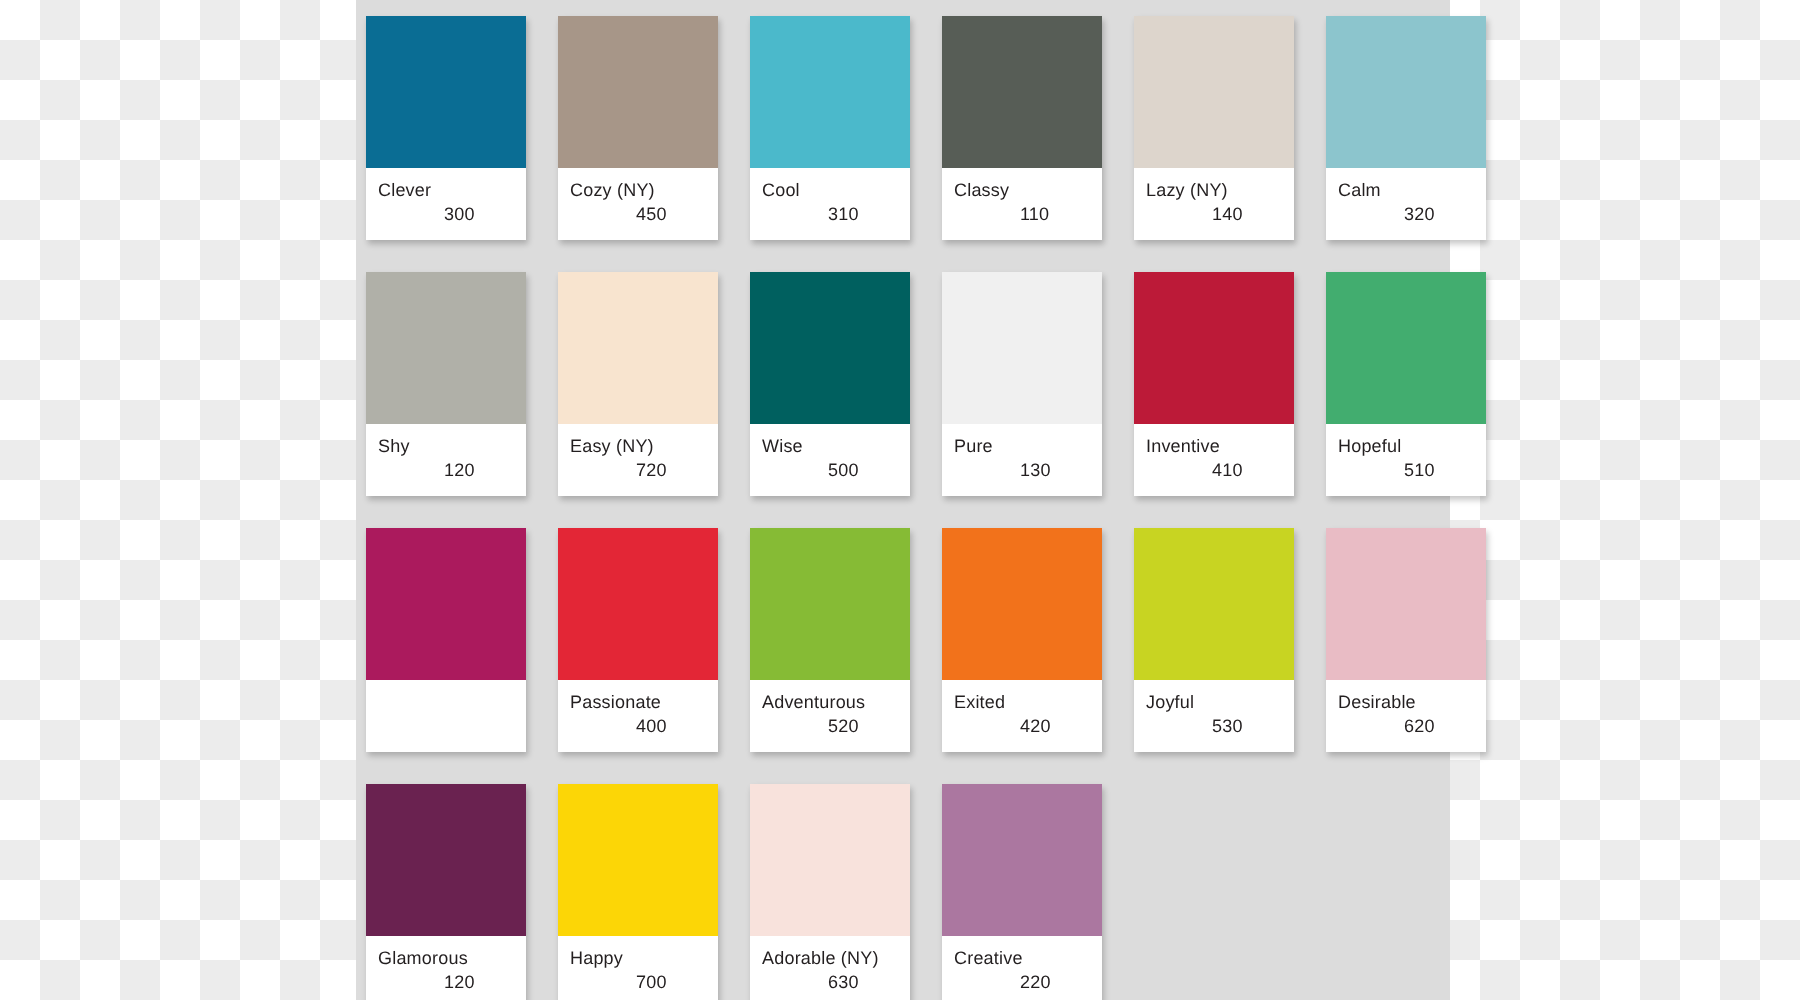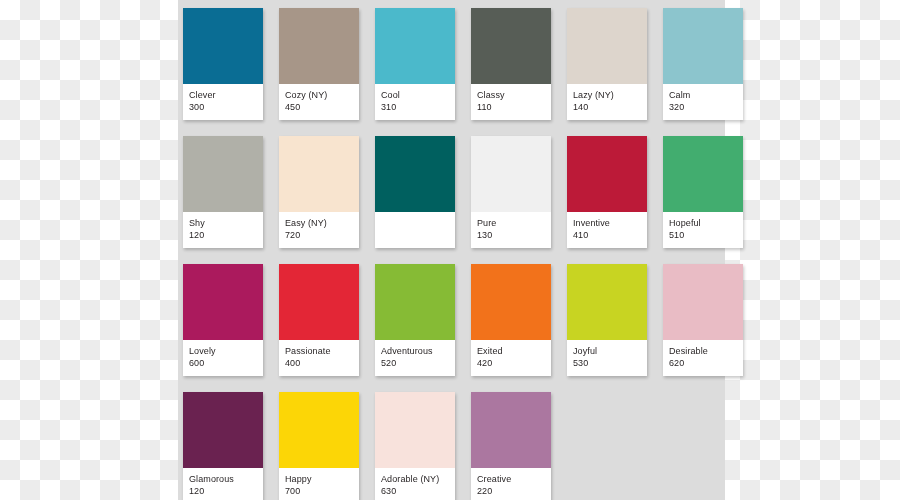--- a/index.html
+++ b/index.html
@@ -82,20 +82,21 @@
     color: #231f20;
     white-space: nowrap;
     letter-spacing: 0.1px;
   }
 
   .swatch-code {
     font-size: 9px;
     line-height: 13px;
     color: #231f20;
     letter-spacing: 0.1px;
+    margin-left: 33px;
   }
 </style>
 </head>
 <body>
 
 <div id="stage">
 
   <div id="palette-panel">
     <div id="swatch-grid">
         <div class="swatch-card">
@@ -149,20 +150,24 @@
         </div>
         <div class="swatch-card">
           <div class="swatch-color" style="background: rgb(248, 228, 207);"></div>
           <div class="swatch-meta">
             <div class="swatch-name">Easy (NY)</div>
             <div class="swatch-code">720</div>
           </div>
         </div>
         <div class="swatch-card">
           <div class="swatch-color" style="background: rgb(0, 96, 95);"></div>
+          <div class="swatch-meta">
+            <div class="swatch-name">Wise</div>
+            <div class="swatch-code">500</div>
+          </div>
         </div>
         <div class="swatch-card">
           <div class="swatch-color" style="background: rgb(240, 240, 240);"></div>
           <div class="swatch-meta">
             <div class="swatch-name">Pure</div>
             <div class="swatch-code">130</div>
           </div>
         </div>
         <div class="swatch-card">
           <div class="swatch-color" style="background: rgb(188, 26, 56);"></div>
@@ -173,24 +178,20 @@
         </div>
         <div class="swatch-card">
           <div class="swatch-color" style="background: rgb(66, 173, 111);"></div>
           <div class="swatch-meta">
             <div class="swatch-name">Hopeful</div>
             <div class="swatch-code">510</div>
           </div>
         </div>
         <div class="swatch-card">
           <div class="swatch-color" style="background: rgb(171, 26, 93);"></div>
-          <div class="swatch-meta">
-            <div class="swatch-name">Lovely</div>
-            <div class="swatch-code">600</div>
-          </div>
         </div>
         <div class="swatch-card">
           <div class="swatch-color" style="background: rgb(227, 38, 54);"></div>
           <div class="swatch-meta">
             <div class="swatch-name">Passionate</div>
             <div class="swatch-code">400</div>
           </div>
         </div>
         <div class="swatch-card">
           <div class="swatch-color" style="background: rgb(134, 187, 53);"></div>

